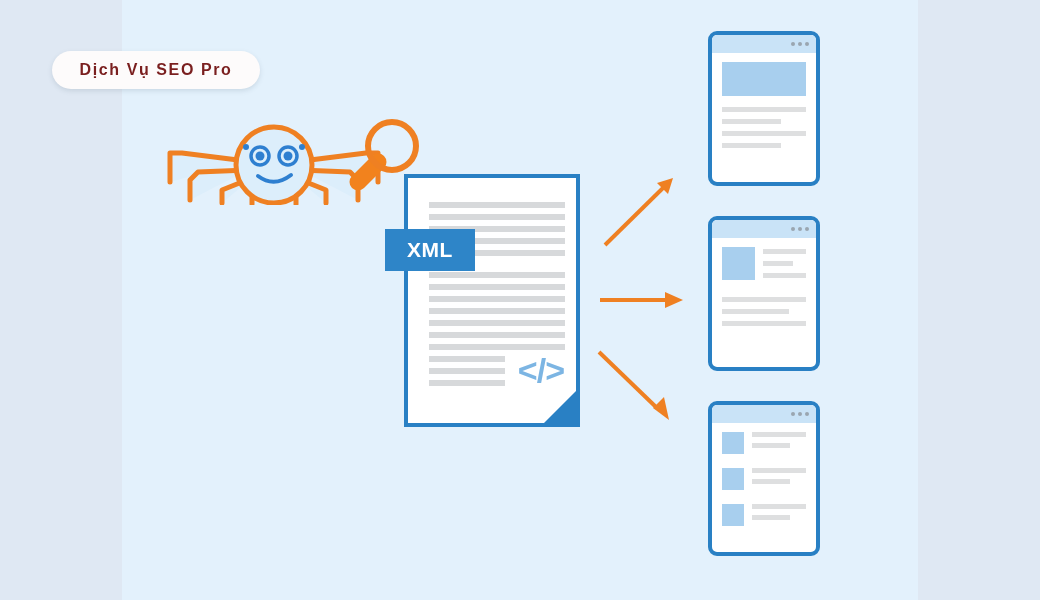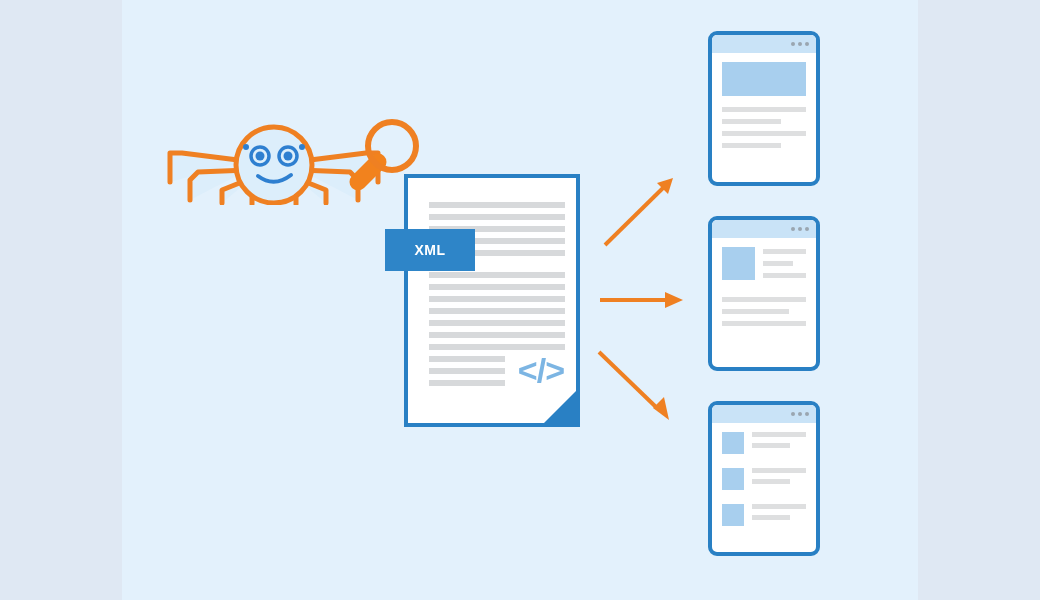--- a/index.html
+++ b/index.html
@@ -114,21 +114,21 @@
     line-height: 1;
   }
   .xml-tag {
     position: absolute;
     left: -19px;
     top: 55px;
     width: 90px;
     height: 42px;
     background: #2e85c8;
     color: #ffffff;
-    font-size: 14px;
+    font-size: 21px;
     font-weight: bold;
     display: flex;
     align-items: center;
     justify-content: center;
     letter-spacing: 0.5px;
   }
 
   
   .arrows {
     position: absolute;
@@ -207,20 +207,23 @@
 </style>
 </head>
 <body>
 
 <div class="stage">
 
   <div class="bg-left"></div>
   <div class="bg-center"></div>
   <div class="bg-right"></div>
 
+  <div class="badge">
+    <span class="badge-label">Dịch Vụ SEO Pro</span>
+  </div>
 
   <div class="spider">
     <svg width="260" height="95" viewBox="0 0 260 95" xmlns="http://www.w3.org/2000/svg">
       <g fill="none" stroke="#ef8022" stroke-width="5" stroke-linecap="round" stroke-linejoin="round">
 
         <path d="M86 51 L22 43 L10 43 L10 72" fill="#dceefb"></path>
         <path d="M88 60 L38 62 L30 70 L30 90" fill="#dceefb"></path>
         <path d="M92 68 L62 80 L62 93" fill="#dceefb"></path>
         <path d="M98 74 L92 88 L92 94" fill="#dceefb"></path>
 

